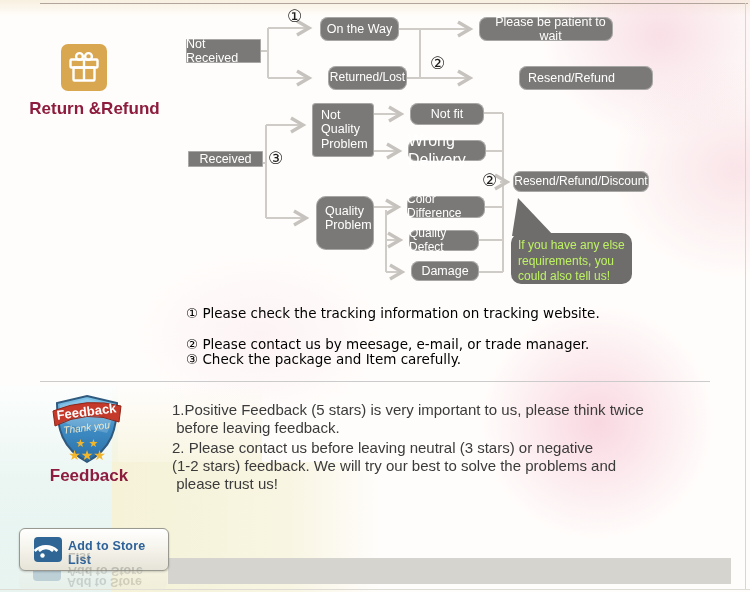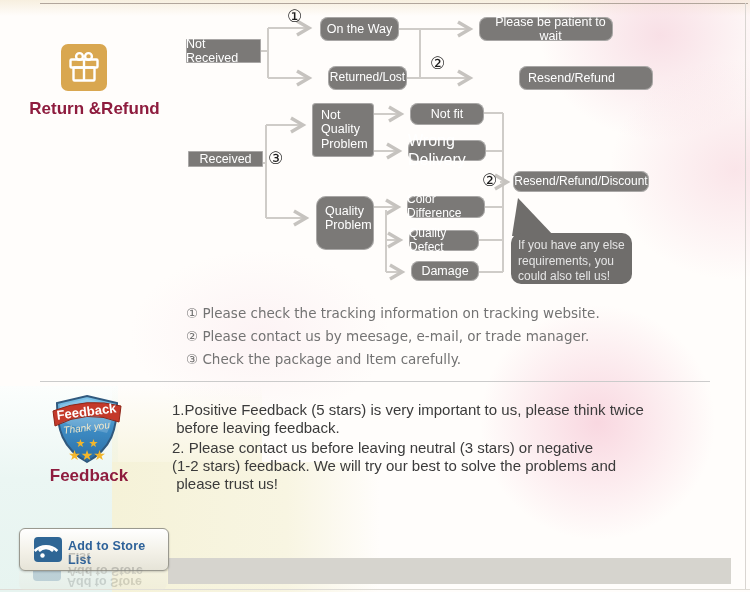--- a/index.html
+++ b/index.html
@@ -42,30 +42,30 @@
   .b-resend-refund{left:479px;top:66px;width:134px;height:24px;margin-left:40px;}
   .b-not-quality{left:312px;top:103px;width:62px;height:54px;border-radius:4px;align-items:flex-start;padding-top:5px;}
   .b-received{left:188px;top:151px;width:75px;height:16px;}
   .b-not-fit{left:410px;top:103px;width:74px;height:22px;text-align:right;}
   .b-wrong-delivery{left:408px;top:140px;width:78px;height:21px;font-size:16px;}
   .b-rrd{left:513px;top:171px;width:136px;height:21px;font-size:12px;}
   .b-quality{left:316px;top:196px;width:58px;height:54px;border-radius:10px;align-items:flex-start;padding-top:8px;}
   .b-color-diff{left:407px;top:196px;width:78px;height:22px;font-size:12px;}
   .b-quality-defect{left:409px;top:230px;width:70px;height:21px;font-size:12px;}
   .b-damage{left:411px;top:261px;width:68px;height:20px;}
-  .bubble{left:511px;top:233px;width:121px;height:51px;background:#6f6d6b;color:#e5e5e5;border-radius:10px;font-size:12px;line-height:1.3;padding:5px 7px;box-sizing:border-box;}
+  .bubble{left:511px;top:233px;width:121px;height:51px;background:#6f6d6b;color:#bef264;border-radius:10px;font-size:12px;line-height:1.3;padding:5px 7px;box-sizing:border-box;}
 
   .marker{position:absolute;font-family:"DejaVu Sans",sans-serif;font-size:17px;color:#1c1c1c;line-height:1;}
   .m1{left:287px;top:8px;}
   .m2a{left:430px;top:55px;}
   .m3{left:268px;top:150px;}
   .m2b{left:482px;top:172px;}
 
-  .note{position:absolute;left:186px;font-family:"DejaVu Sans",sans-serif;font-size:13.5px;color:#737373;}
-  .note1{top:305px;} .note2{top:328px;} .note3{top:351px;}
+  .note{position:absolute;left:186px;font-family:"DejaVu Sans",sans-serif;font-size:13.5px;color:#000000;}
+  .note1{top:305px;} .note2{top:336px;} .note3{top:351px;}
 
   
   .fb-line{position:absolute;left:172px;width:530px;font-size:15px;color:#3b3b3b;white-space:pre-wrap;}
   .fl0{top:401px;} .fl1{top:419px;} .fl2{top:439px;} .fl3{top:457px;} .fl4{top:475px;}
 
   
   .gray-bar{left:168px;top:558px;width:563px;height:26px;background:#d6d4ce;}
   .store-btn{left:19px;top:528px;width:148px;height:41px;border:1px solid #9a998f;border-radius:6px;background:linear-gradient(180deg,#ffffff,#f3f1e8 55%,#e6e4d8);box-shadow:0 1px 2px rgba(0,0,0,.25);cursor:pointer;}
   .rss{position:absolute;left:14px;top:8px;width:28px;height:25px;background:#2f6695;border-radius:4px;}
   .btn-label{position:absolute;left:48px;top:10px;font-size:12.5px;font-weight:bold;color:#2d6199;letter-spacing:.2px;}

